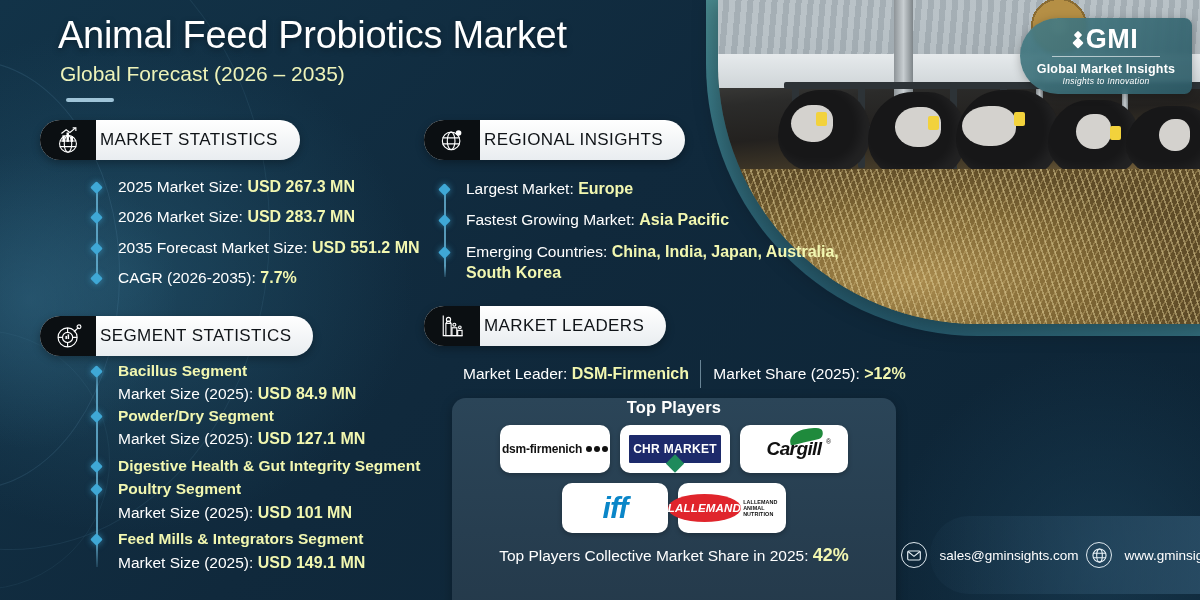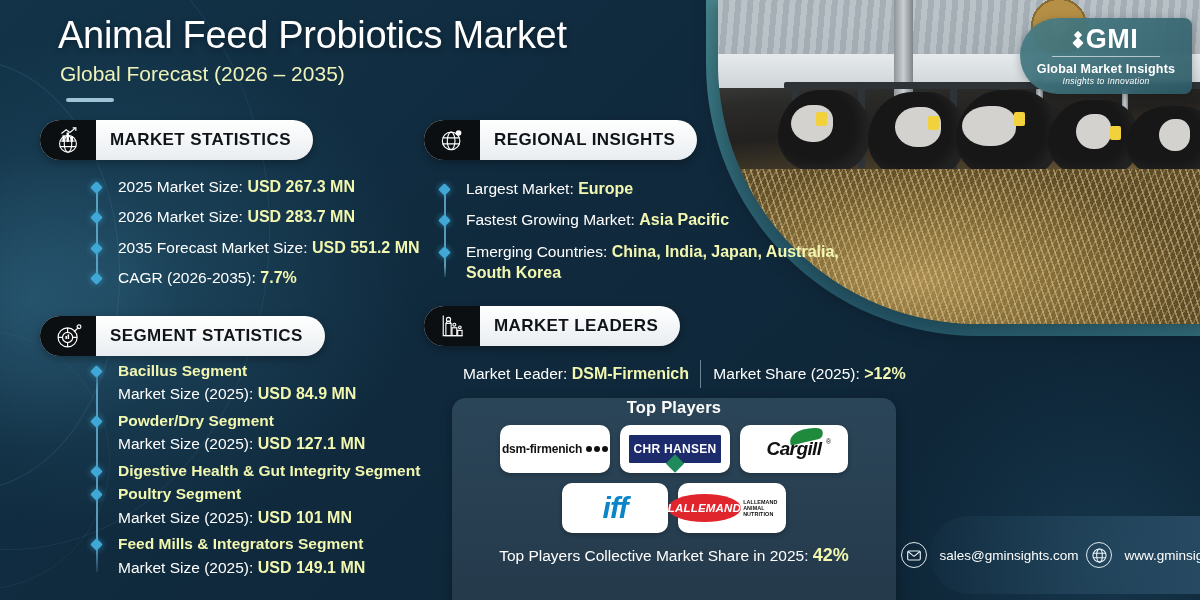--- a/index.html
+++ b/index.html
@@ -148,22 +148,22 @@
     box-shadow: 0 3px 8px rgba(0,0,0,.30);
   }
   .pill .cap {
     width:56px; height:40px; background:#0b0f12;
     border-radius:21px 0 0 21px;
     display:flex; align-items:center; justify-content:center;
     flex:0 0 56px;
   }
   .pill .cap svg { display:block; }
   .pill .ptxt {
-    padding:0 22px 0 14px;
-    font-size:17px; font-weight:700; color:#101418; letter-spacing:.4px; white-space:nowrap;
+    padding:0 22px 0 4px;
+    font-size:17px; font-weight:400; color:#101418; letter-spacing:.4px; white-space:nowrap;
   }
 
   
   .list { position:absolute; }
   .list .spine {
     position:absolute; left:0; top:6px; bottom:6px; width:2px;
     background: linear-gradient(to bottom, rgba(110,190,225,.15), rgba(110,190,225,.75) 12%, rgba(110,190,225,.75) 88%, rgba(110,190,225,.15));
   }
   .row { position:relative; padding-left:22px; line-height:1.32; }
   .row .dot {
@@ -407,21 +407,21 @@
       </svg>
     </div>
     <div class="ptxt">SEGMENT STATISTICS</div>
   </div>
   <div class="list" style="left:96px;top:360px;width:400px;">
     <div class="spine"></div>
     <div class="row" style="margin-bottom:2px;">
       <span class="dot"></span>
       <span class="seg-head">Bacillus Segment</span>
     </div>
-    <div class="row" style="margin-bottom:5px;">
+    <div class="row" style="">
       <span class="lbl">Market Size (2025):</span>
       <span class="val">USD 84.9 MN</span>
     </div>
     <div class="row" style="margin-bottom:2px;">
       <span class="dot"></span>
       <span class="seg-head">Powder/Dry Segment</span>
     </div>
     <div class="row" style="margin-bottom:5px;">
       <span class="lbl">Market Size (2025):</span>
       <span class="val">USD 127.1 MN</span>
@@ -484,21 +484,21 @@
             <span>dsm-firmenich</span>
             <span class="dots">
               <i></i>
               <i></i>
               <i></i>
             </span>
           </span>
       </div>
       <div class="logo-card lc-w2">
         <span class="chr">
-            <span>CHR HANSEN</span>
+            <span>CHR MARKET</span>
             <i class="dia"></i>
           </span>
       </div>
       <div class="logo-card lc-w3">
         <span class="cargill"><i class="leaf"></i><span>Cargill</span><i class="reg">®</i></span>
       </div>
       <div class="logo-card lc-w4">
         <span class="iff">iff</span>
       </div>
       <div class="logo-card lc-w5">

